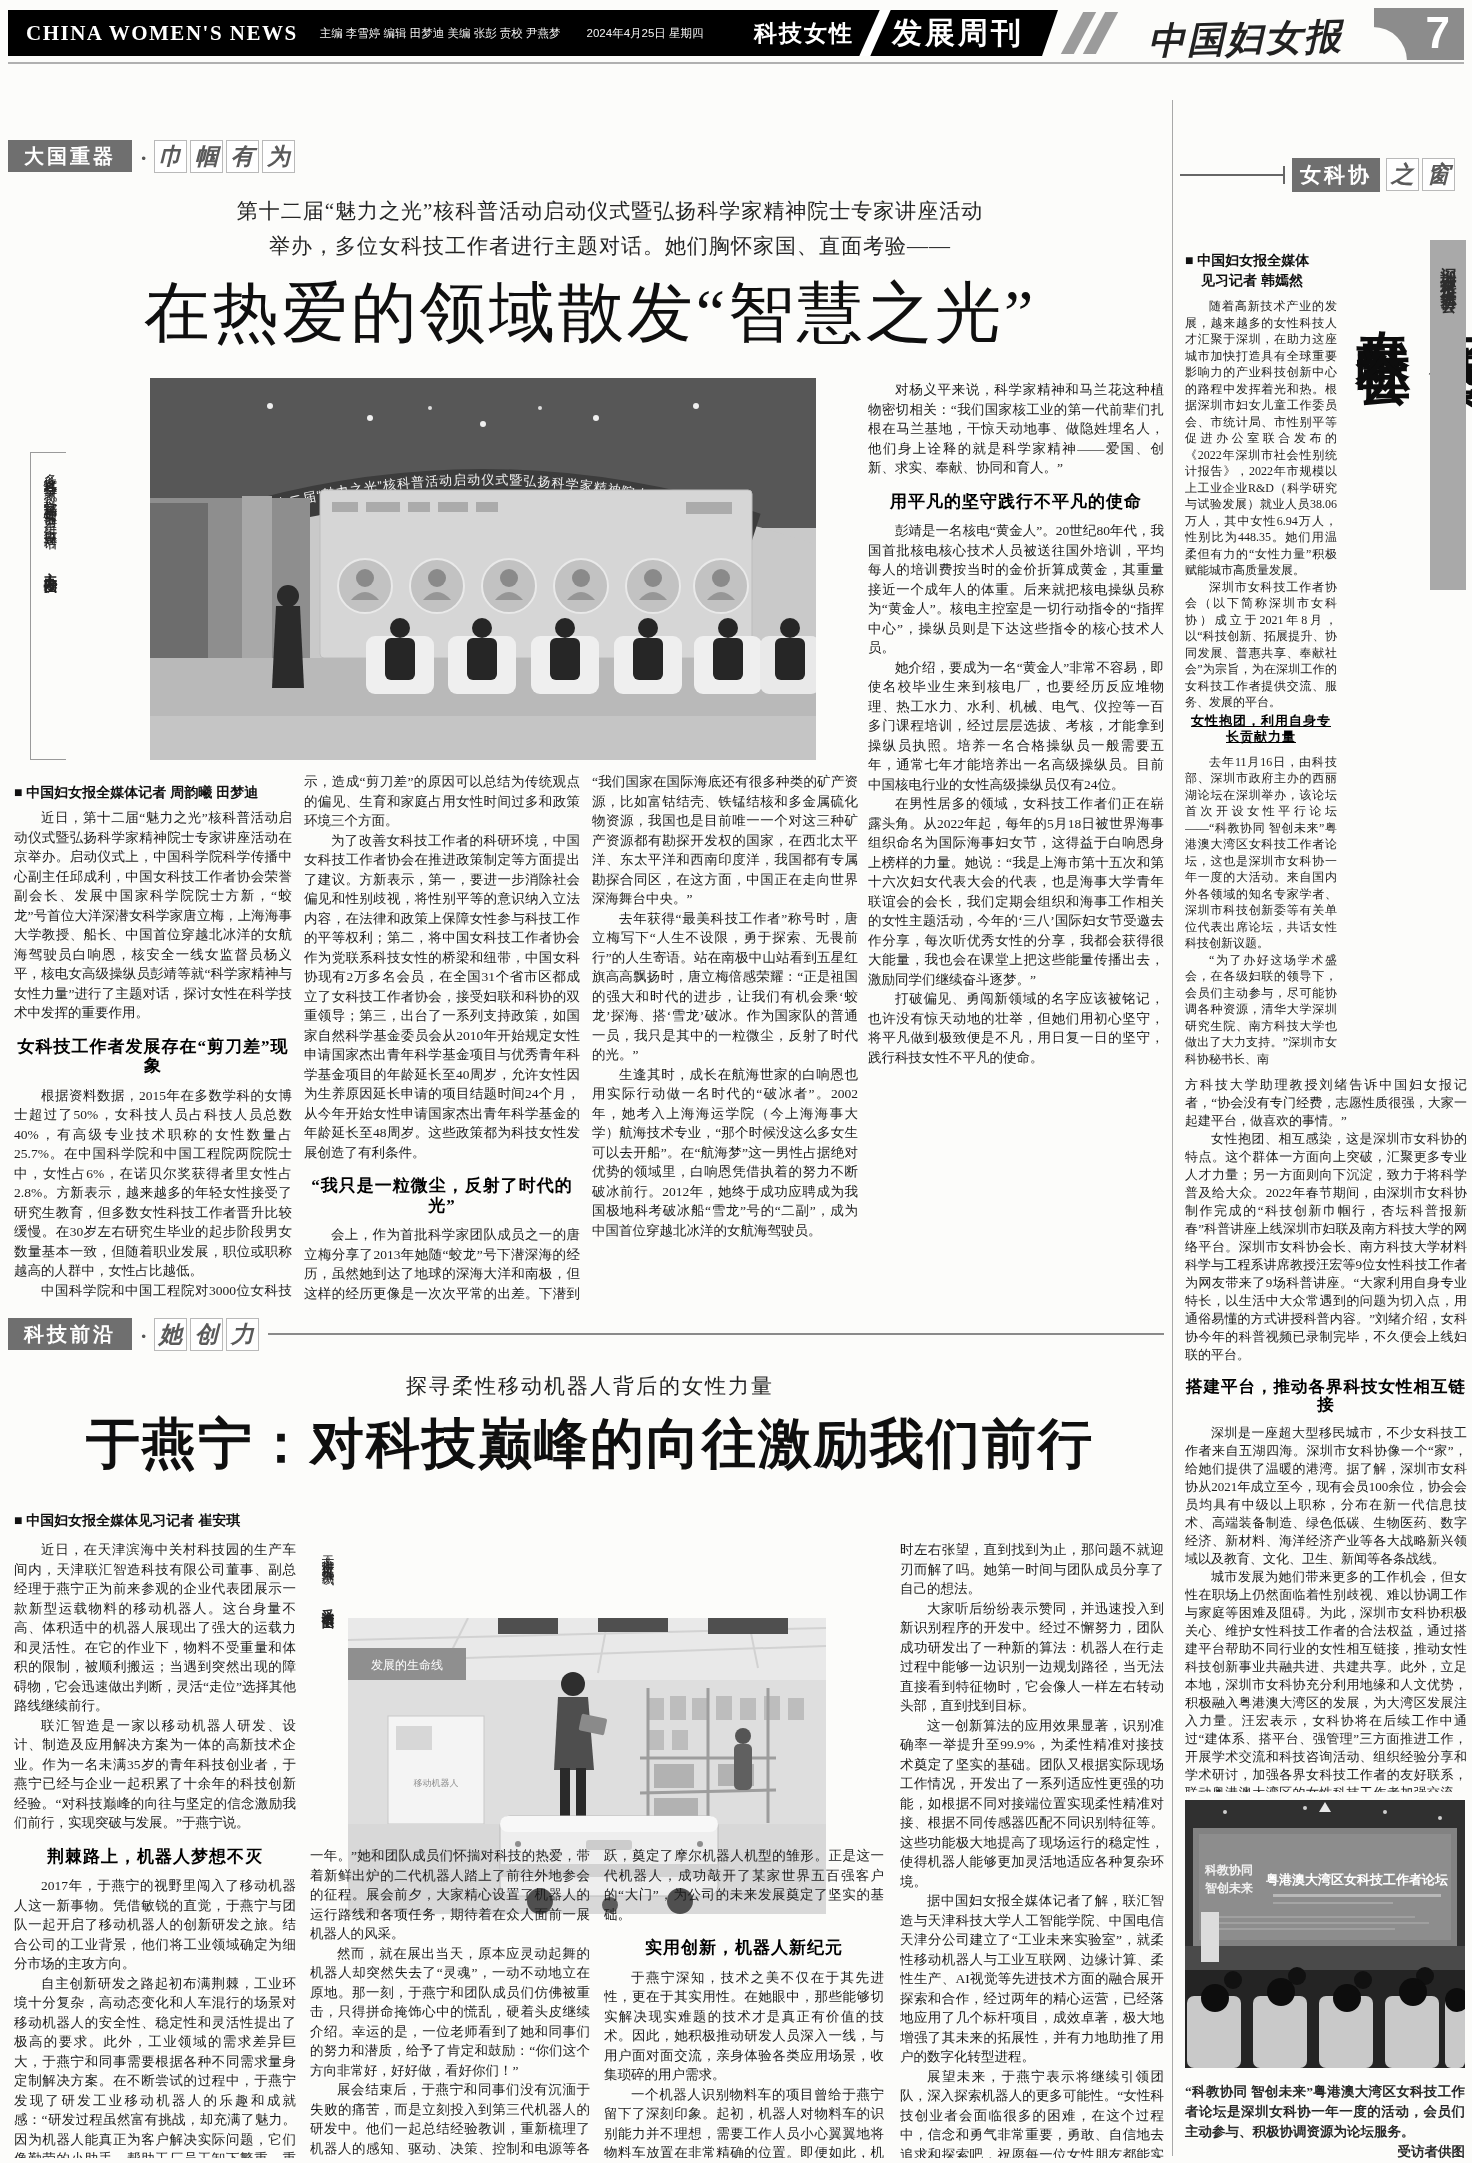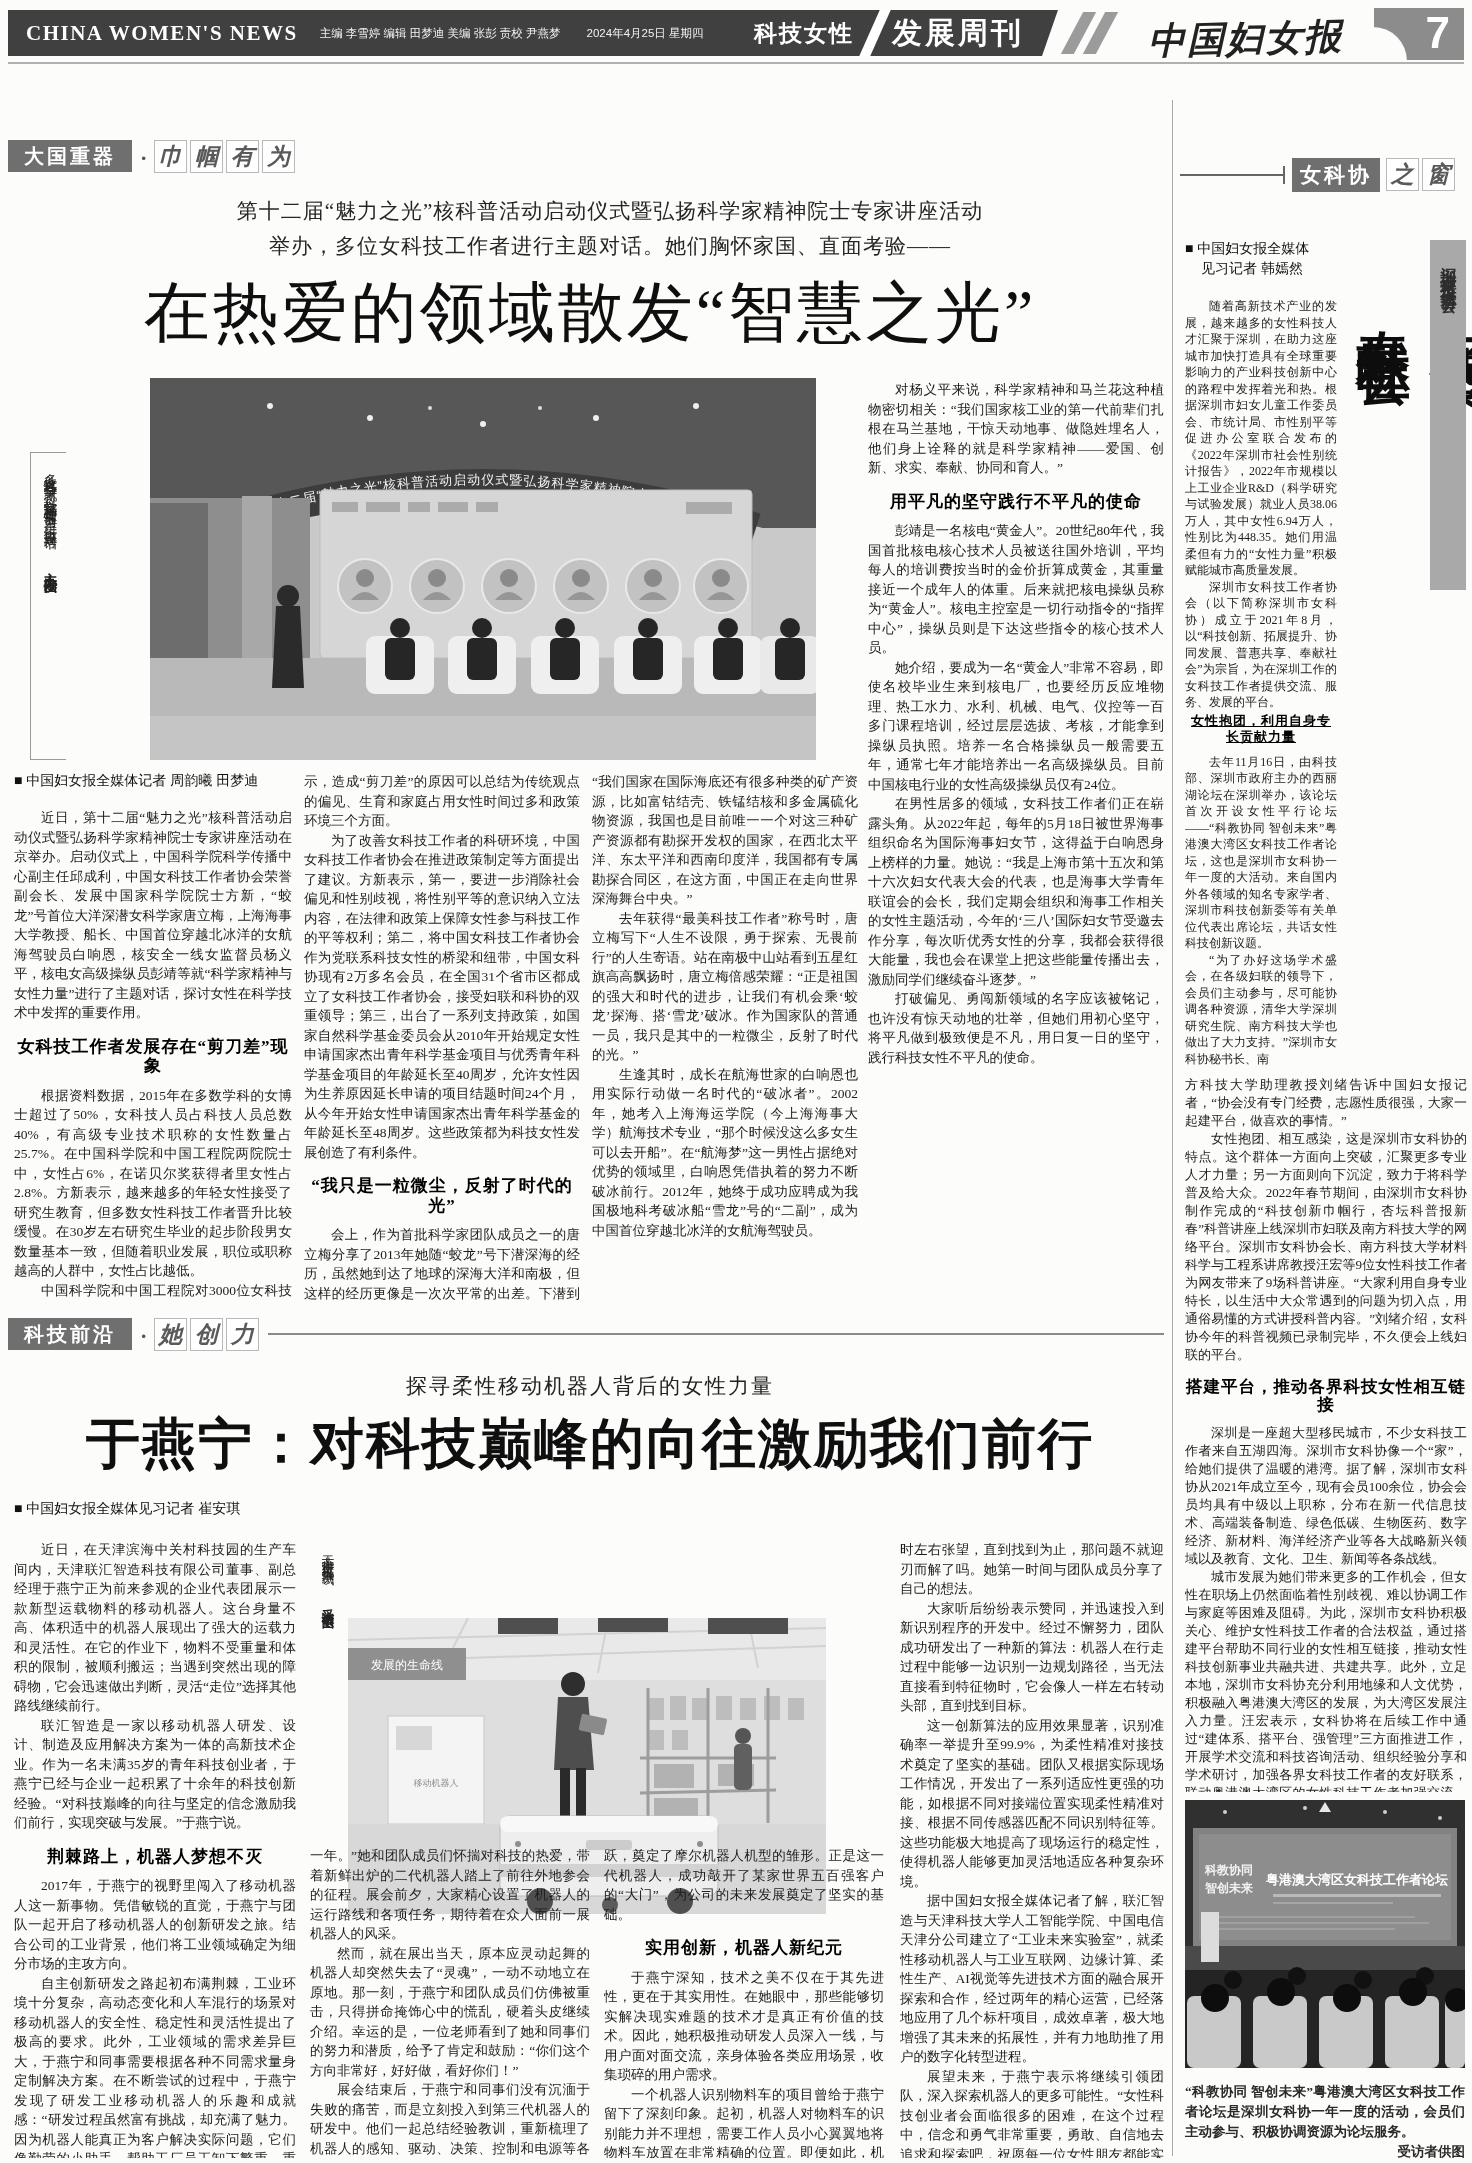--- a/index.html
+++ b/index.html
@@ -1,20 +1,20 @@
 <!DOCTYPE html>
 <html><head>
 <meta charset="utf-8">
 <style>
   html,body{margin:0;padding:0;background:#e8e8e6;}
   #page{position:relative;width:1472px;height:2163px;background:#fcfcfa;margin:0 auto;overflow:hidden;
         font-family:"Liberation Serif",serif;color:#1c1c1c;}
   .abs{position:absolute;}
   
-  .mast-bar{left:8px;top:10px;width:1050px;height:46px;background:#404040;display:flex;align-items:center;
+  .mast-bar{left:8px;top:10px;width:1050px;height:46px;background:#000000;display:flex;align-items:center;
             clip-path:polygon(0 0,100% 0,calc(100% - 16px) 100%,0 100%);}
   .mast-en{color:#fff;font-weight:bold;font-size:21px;letter-spacing:1.5px;padding-left:18px;white-space:nowrap;}
   .mast-credits{color:#f2f2f2;font-size:11.5px;margin-left:22px;white-space:nowrap;font-family:"Liberation Sans",sans-serif;}
   .mast-date{margin-left:26px;}
   .mast-sec1{color:#fff;font-size:23px;font-weight:bold;margin-left:auto;letter-spacing:2px;white-space:nowrap;}
   .mast-gap{width:10px;height:60px;background:#fff;transform:rotate(24deg);margin:0 12px 0 16px;flex:none;}
   .mast-sec2{color:#fff;font-size:30px;font-weight:bold;letter-spacing:3px;margin-right:34px;white-space:nowrap;}
   .slash{width:13px;height:42px;background:#9b9b9b;transform:skewX(-28deg);}
   .paper-logo{left:1148px;top:14px;width:215px;font-size:37px;font-weight:bold;font-style:italic;
               color:#222;letter-spacing:2px;transform:rotate(-1.5deg);white-space:nowrap;}
@@ -28,21 +28,21 @@
           display:flex;align-items:center;justify-content:center;font-family:"Liberation Sans",sans-serif;}
   .secdot{font-size:22px;font-weight:bold;color:#555;}
   .cboxes{display:flex;gap:3px;}
   .cbox{width:31px;height:31px;border:1px solid #b9b9b9;display:inline-flex;align-items:center;justify-content:center;
         font-size:23px;font-style:italic;font-weight:bold;color:#5a5a5a;background:#fff;}
   
   .eyebrow{font-size:21px;line-height:35px;color:#262626;text-align:center;letter-spacing:1px;}
   .headline1{font-size:66px;font-weight:normal;letter-spacing:3px;text-align:center;color:#0f0f0f;white-space:nowrap;}
   .headline2{font-size:54px;font-weight:bold;letter-spacing:2px;text-align:center;color:#0f0f0f;white-space:nowrap;}
   .kicker{font-size:21px;text-align:center;letter-spacing:2px;color:#222;}
-  .byline{font-size:14px;font-weight:normal;color:#111;font-family:"Liberation Sans",sans-serif;}
+  .byline{font-size:14px;font-weight:bold;color:#111;font-family:"Liberation Sans",sans-serif;margin-top:12px;}
   .col{font-size:13.5px;line-height:19.5px;text-align:justify;overflow:hidden;}
   .col .para{margin:0;text-indent:2em;}
   .col .para.cont{text-indent:0;}
   .col .sub{font-size:17px;text-align:center;margin:14px 0 10px 0;letter-spacing:1px;color:#000;}
   .smallcol{font-size:12px;line-height:16.5px;}
   .smallcol .sub{font-size:13px;margin:2px 0 8px 0;text-decoration:underline;}
   .midcol{font-size:13px;line-height:18px;}
   .midcol .sub{font-size:16.5px;}
   
   .vcap{writing-mode:vertical-rl;font-size:13.5px;line-height:19px;color:#222;letter-spacing:2px;}

